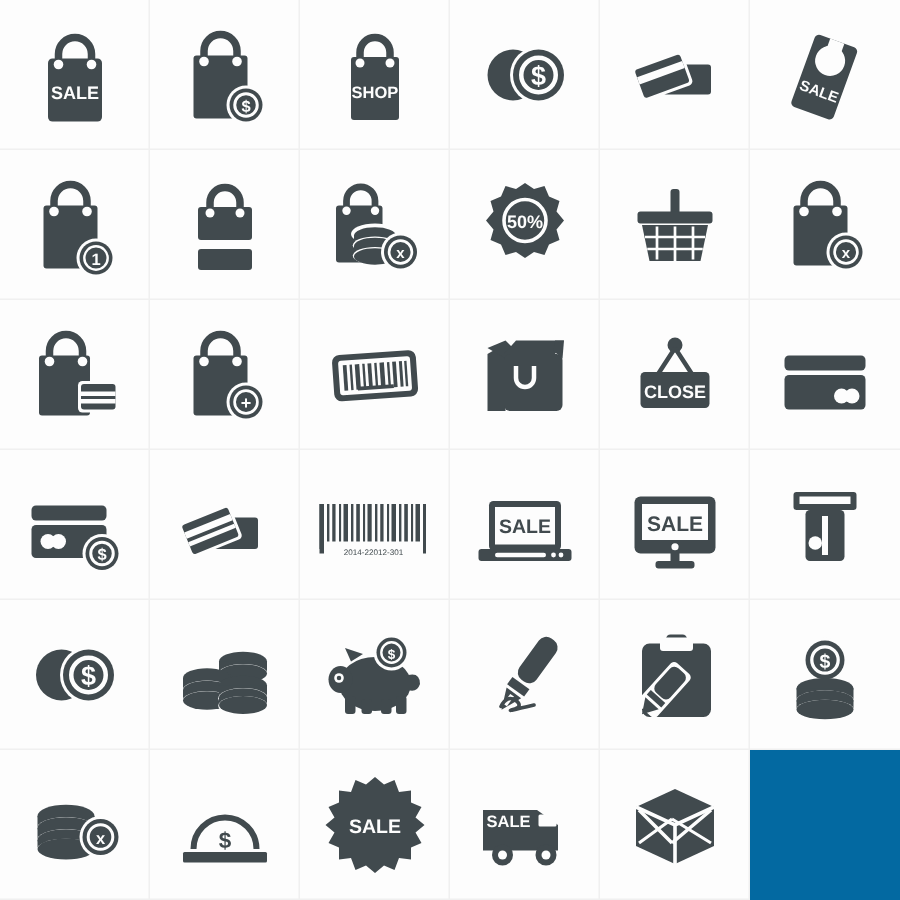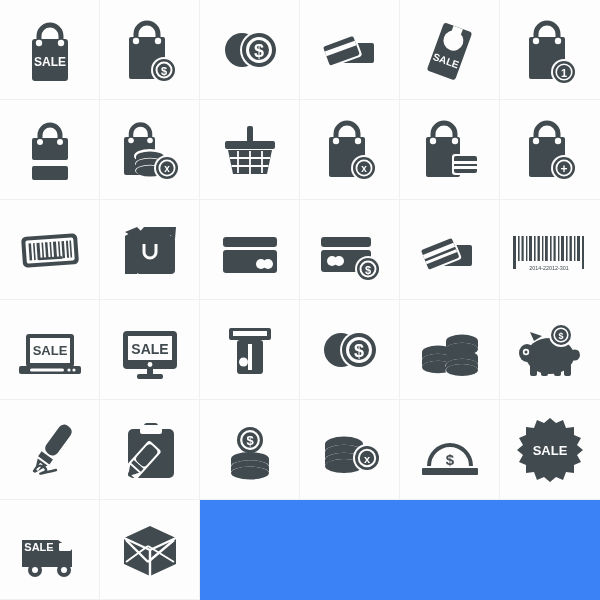--- a/index.html
+++ b/index.html
@@ -7,21 +7,21 @@
     width:600px;height:600px;
     background:#ffffff;
     font-family:"Liberation Sans", sans-serif;
     overflow:hidden;
   }
   #icon-grid{
     width:600px;height:600px;
     display:grid;
     grid-template-columns:repeat(6,100px);
     grid-template-rows:repeat(6,100px);
-    background:#3b82f6;
+    background:#0369a1;
   }
   .cell{
     width:100px;height:100px;
     box-sizing:border-box;
     border-right:1px solid #f0f0f0;
     border-bottom:1px solid #f0f0f0;
     display:flex;align-items:center;justify-content:center;
     background:#fdfdfd;
     position:relative;
   }
@@ -67,20 +67,29 @@
       <rect class="ic" x="15" y="23" width="36" height="42" rx="2"></rect>
       <circle class="lt" cx="22" cy="27" r="3.2"></circle>
       <circle class="lt" cx="44" cy="27" r="3.2"></circle>
       <circle class="lt" cx="50" cy="56" r="13"></circle>
       <circle class="ic" cx="50" cy="56" r="11"></circle>
       <circle class="ltstroke" stroke-width="2" cx="50" cy="56" r="7.5"></circle>
       <text class="lbl" x="50" y="60.5" text-anchor="middle" font-size="11">$</text>
     </svg>
   </div>
 
+  <div class="cell">
+    <svg width="72" height="72" viewBox="0 0 72 72">
+      <path class="icstroke" stroke-width="5" d="M26 30 V21 a10 10 0 0 1 20 0 V30"></path>
+      <rect class="ic" x="20" y="24" width="32" height="42" rx="2"></rect>
+      <circle class="lt" cx="26" cy="28" r="3"></circle>
+      <circle class="lt" cx="46" cy="28" r="3"></circle>
+      <text class="lbl" x="36" y="51" text-anchor="middle" font-size="11">SHOP</text>
+    </svg>
+  </div>
 
   <div class="cell">
     <svg width="72" height="72" viewBox="0 0 72 72">
       <circle class="ic" cx="28" cy="36" r="17"></circle>
       <circle class="lt" cx="45" cy="36" r="19"></circle>
       <circle class="ic" cx="45" cy="36" r="17"></circle>
       <circle class="ltstroke" stroke-width="3" cx="45" cy="36" r="11.5"></circle>
       <text class="lbl" x="45" y="42.5" text-anchor="middle" font-size="18">$</text>
     </svg>
   </div>
@@ -147,20 +156,27 @@
         <ellipse class="ic" cx="36" cy="57" rx="14" ry="5.5"></ellipse>
       </g>
       <circle class="lt" cx="53" cy="54" r="13"></circle>
       <circle class="ic" cx="53" cy="54" r="11"></circle>
       <circle class="ltstroke" stroke-width="1.8" cx="53" cy="54" r="7.6"></circle>
       <text class="lbl" x="53" y="58" text-anchor="middle" font-size="10">x</text>
     </svg>
   </div>
 
 
+  <div class="cell">
+    <svg width="72" height="72" viewBox="0 0 72 72">
+      <path class="ic" d="M36 8 L42 12 L49 10 L52 17 L59 20 L57 27 L62 33 L57 39 L59 46 L52 49 L49 56 L42 54 L36 58 L30 54 L23 56 L20 49 L13 46 L15 39 L10 33 L15 27 L13 20 L20 17 L23 10 L30 12 Z"></path>
+      <circle class="ltstroke" stroke-width="2.4" cx="36" cy="33" r="14"></circle>
+      <text class="lbl" x="36" y="38" text-anchor="middle" font-size="12">50%</text>
+    </svg>
+  </div>
 
   <div class="cell">
     <svg width="72" height="72" viewBox="0 0 72 72">
       <rect class="ic" x="33" y="12" width="6" height="17" rx="2"></rect>
       <rect class="ic" x="11" y="27" width="50" height="8" rx="2"></rect>
       <path class="ic" d="M14 36 h44 l-5 24 h-34 z"></path>
       <g class="ltstroke" stroke-width="1.8">
         <path d="M24 37 v22 M36 37 v23 M48 37 v22"></path>
         <path d="M16 44 h40 M17.5 52 h37"></path>
       </g>
@@ -233,20 +249,28 @@
     <svg width="72" height="72" viewBox="0 0 72 72">
       <path class="ic" d="M11 22 l12 -7 v45 h-12 z"></path>
       <path class="ic" d="M11 18 l12 -5 l8 8 l-8 4 z"></path>
       <rect class="ic" x="22" y="22" width="39" height="38" rx="4"></rect>
       <path class="ic" d="M22 22 l8 -9 h32 l-6 9 z"></path>
       <path class="ic" d="M56 13 l6 0 l-1 12 l-6 -5 z"></path>
       <path class="ltstroke" stroke-width="3" d="M30 30 v8 a6 6 0 0 0 12 0 v-8"></path>
     </svg>
   </div>
 
+  <div class="cell">
+    <svg width="72" height="72" viewBox="0 0 72 72">
+      <circle class="ic" cx="36" cy="16" r="5"></circle>
+      <path class="icstroke" stroke-width="3" d="M36 18 L23 38 M36 18 L49 38"></path>
+      <rect class="ic" x="13" y="34" width="46" height="24" rx="3"></rect>
+      <text class="lbl" x="36" y="51" text-anchor="middle" font-size="12">CLOSE</text>
+    </svg>
+  </div>
 
   <div class="cell">
     <svg width="72" height="72" viewBox="0 0 72 72">
       <rect class="ic" x="9" y="23" width="54" height="10" rx="3"></rect>
       <rect class="ic" x="9" y="36" width="54" height="23" rx="3"></rect>
       <circle class="lt" cx="47" cy="50" r="5"></circle>
       <circle class="lt" cx="54" cy="50" r="5"></circle>
     </svg>
   </div>
 

